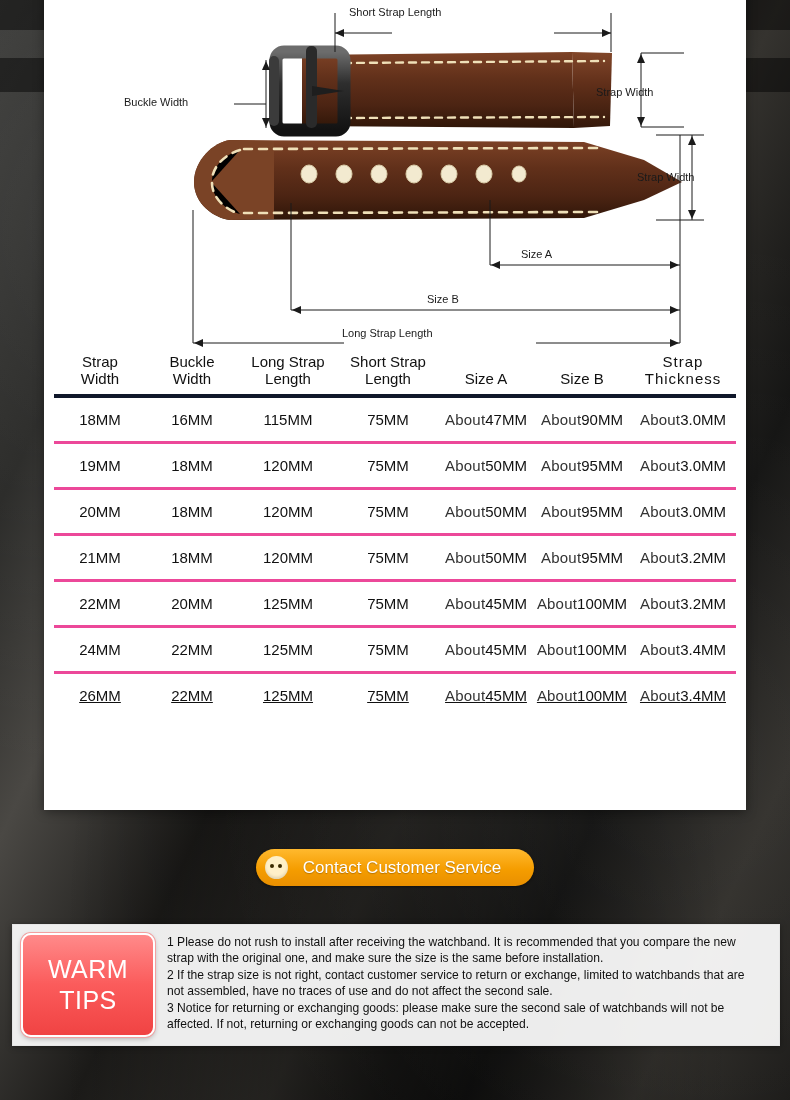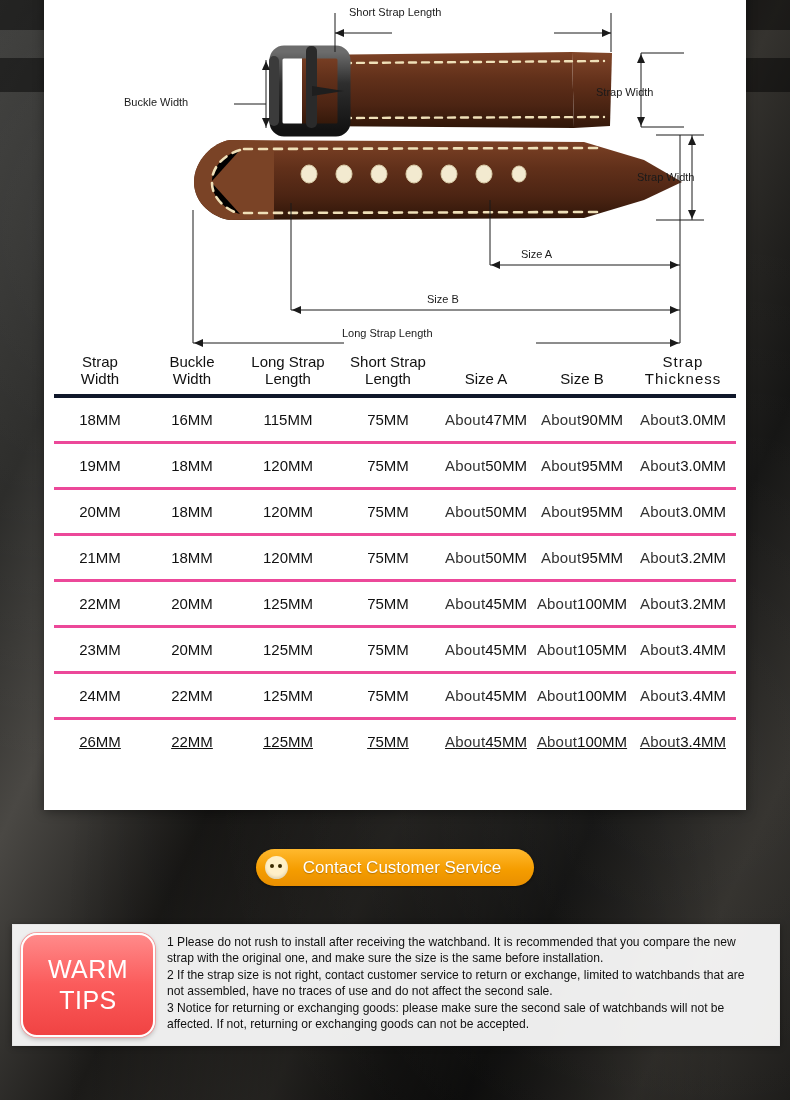--- a/index.html
+++ b/index.html
@@ -149,21 +149,21 @@
     height: 120px;
     background: rgba(255,255,255,0.92);
     border: 1px solid #e6e6e6;
     box-shadow: 0 1px 6px rgba(0,0,0,0.35);
     display: flex;
     align-items: stretch;
   }
   .warm-badge {
     width: 130px;
     margin: 8px;
-    border-radius: 16px;
+    border-radius: 10px;
     background: linear-gradient(180deg, #ff8a8a 0%, #fb5b5b 50%, #f04343 100%);
     border: 2px solid #ffffff;
     box-shadow: 0 0 0 1px #f3a0a0, 0 2px 5px rgba(0,0,0,0.25);
     display: flex;
     flex-direction: column;
     align-items: center;
     justify-content: center;
     flex: none;
   }
   .warm-badge span {
@@ -384,29 +384,20 @@
       <tr>
         <td>22MM</td>
         <td>20MM</td>
         <td>125MM</td>
         <td>75MM</td>
         <td><span class="about">About</span><span>45MM</span></td>
         <td><span class="about">About</span><span>100MM</span></td>
         <td><span class="about">About</span><span>3.2MM</span></td>
       </tr>
       <tr>
-        <td>23MM</td>
-        <td>20MM</td>
-        <td>125MM</td>
-        <td>75MM</td>
-        <td><span class="about">About</span><span>45MM</span></td>
-        <td><span class="about">About</span><span>105MM</span></td>
-        <td><span class="about">About</span><span>3.4MM</span></td>
-      </tr>
-      <tr>
         <td>24MM</td>
         <td>22MM</td>
         <td>125MM</td>
         <td>75MM</td>
         <td><span class="about">About</span><span>45MM</span></td>
         <td><span class="about">About</span><span>100MM</span></td>
         <td><span class="about">About</span><span>3.4MM</span></td>
       </tr>
       <tr>
         <td>26MM</td>

